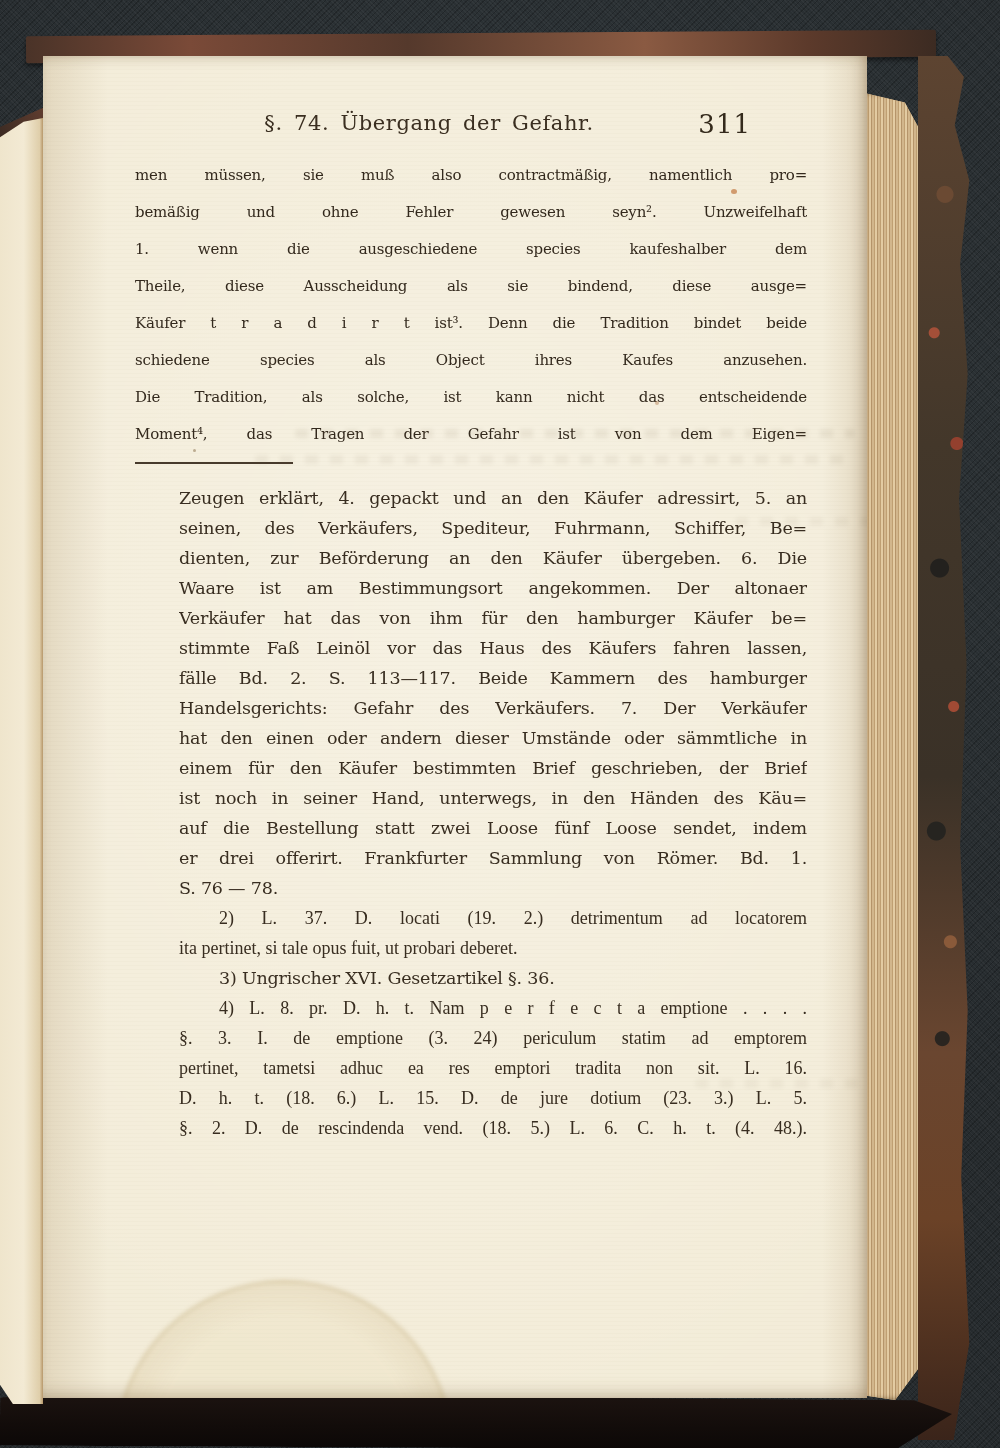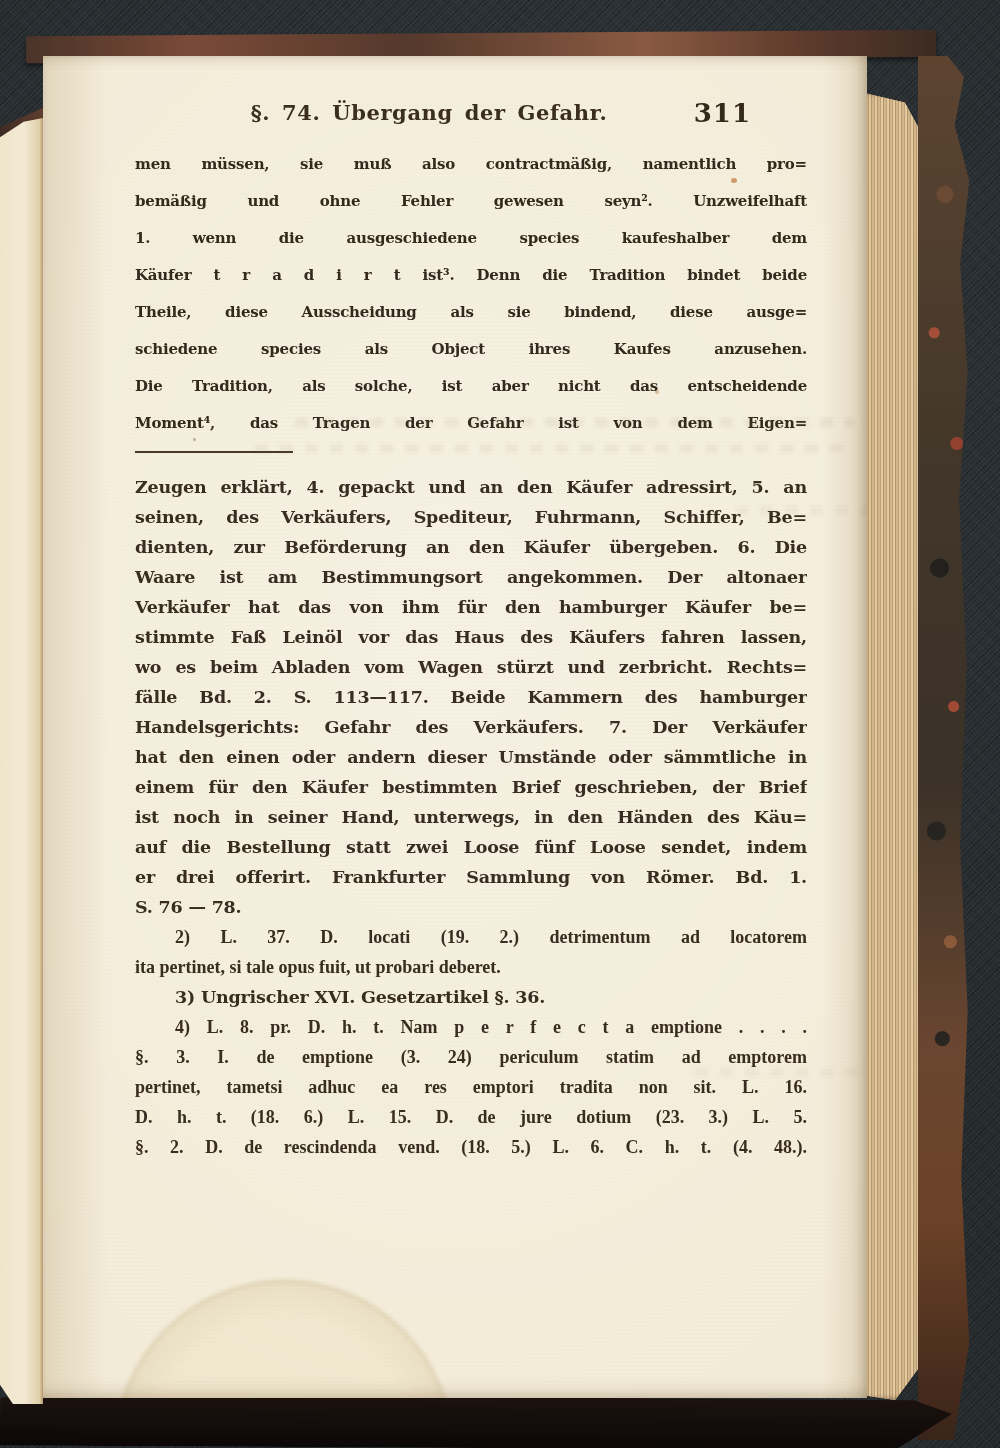--- a/index.html
+++ b/index.html
@@ -67,42 +67,42 @@
     background-color:#f3ecd8;
     background-image:
       repeating-linear-gradient(0deg, rgba(120,100,60,0.025) 0 1px, transparent 1px 4px),
       linear-gradient(90deg, rgba(160,130,80,.20), transparent 65px),
       linear-gradient(270deg, rgba(150,115,65,.18), transparent 45px),
       radial-gradient(110% 90% at 50% 42%, rgba(255,255,255,.28), transparent 75%);
     box-shadow:inset -12px 0 16px -10px rgba(110,80,45,.4), inset 0 -14px 18px -12px rgba(110,80,45,.35), inset 0 10px 14px -10px rgba(110,80,45,.3);
     overflow:hidden;
     color:#33291d;
   }
-  .content{position:absolute;left:92px;top:4px;width:672px;height:100%;font-weight:bold;}
+  .content{position:absolute;left:92px;top:15px;width:672px;height:100%;}
 
   .header-row{position:absolute;left:0;top:40px;width:100%;height:32px;}
   .heading{
     position:absolute;left:calc(50% - 42px);transform:translateX(-50%);
     font-size:21px;letter-spacing:.6px;word-spacing:4px;white-space:nowrap;color:#3a2e20;
   }
   .folio{position:absolute;right:56px;top:-2px;font-size:26px;letter-spacing:1px;color:#342a1c;}
 
   .main-text{position:absolute;left:0;top:86px;width:100%;}
   .bline{
     height:37px;line-height:37px;font-size:15px;letter-spacing:-.2px;
     overflow:hidden;white-space:nowrap;color:#33291d;
   }
   .just{text-align:justify;text-align-last:justify;white-space:normal;}
 
   .separator{position:absolute;left:0;top:391px;width:158px;height:2px;background:#473a2b;}
 
   .footnotes{position:absolute;left:0;top:412px;width:100%;}
   .fline{
     height:30px;line-height:30px;font-size:17.5px;letter-spacing:-.2px;
-    overflow:hidden;color:#382d20;
+    overflow:hidden;color:#382d20;margin-left:44px;
   }
   .latin{font-family:"Liberation Serif", serif;font-size:18px;letter-spacing:0;}
   .indent{text-indent:40px;}
 
   
   .ghost{
     position:absolute;height:9px;border-radius:4px;
     background:repeating-linear-gradient(90deg, rgba(120,104,78,.55) 0 13px, transparent 13px 25px);
     filter:blur(2px);opacity:.16;pointer-events:none;
   }
@@ -135,37 +135,36 @@
 
     <div class="header-row">
       <div class="heading">§. 74.  Übergang der Gefahr.</div>
       <div class="folio">311</div>
     </div>
 
     <div class="main-text">
       <div class="bline just">men müssen, sie muß also contractmäßig, namentlich pro=</div>
       <div class="bline just">bemäßig und ohne Fehler gewesen seyn². Unzweifelhaft</div>
       <div class="bline just">1. wenn die ausgeschiedene species kaufeshalber dem</div>
+      <div class="bline just">Theile, diese Ausscheidung als sie bindend, diese ausge=</div>
       <div class="bline just">Käufer t r a d i r t ist³. Denn die Tradition bindet beide</div>
-      <div class="bline just">Theile, diese Ausscheidung als sie bindend, diese ausge=</div>
       <div class="bline just">schiedene species als Object ihres Kaufes anzusehen.</div>
-      <div class="bline just">Die Tradition, als solche, ist aber nicht das entscheidende</div>
+      <div class="bline just">Die Tradition, als solche, ist kann nicht das entscheidende</div>
       <div class="bline just">Moment⁴, das Tragen der Gefahr ist von dem Eigen=</div>
     </div>
 
     <div class="separator"></div>
 
     <div class="footnotes">
       <div class="fline just">Zeugen erklärt, 4. gepackt und an den Käufer adressirt, 5. an</div>
       <div class="fline just">seinen, des Verkäufers, Spediteur, Fuhrmann, Schiffer, Be=</div>
       <div class="fline just">dienten, zur Beförderung an den Käufer übergeben. 6. Die</div>
       <div class="fline just">Waare ist am Bestimmungsort angekommen. Der altonaer</div>
       <div class="fline just">Verkäufer hat das von ihm für den hamburger Käufer be=</div>
       <div class="fline just">stimmte Faß Leinöl vor das Haus des Käufers fahren lassen,</div>
-      <div class="fline just">wo es beim Abladen vom Wagen stürzt und zerbricht. Rechts=</div>
       <div class="fline just">fälle Bd. 2. S. 113—117. Beide Kammern des hamburger</div>
       <div class="fline just">Handelsgerichts: Gefahr des Verkäufers. 7. Der Verkäufer</div>
       <div class="fline just">hat den einen oder andern dieser Umstände oder sämmtliche in</div>
       <div class="fline just">einem für den Käufer bestimmten Brief geschrieben, der Brief</div>
       <div class="fline just">ist noch in seiner Hand, unterwegs, in den Händen des Käu=</div>
       <div class="fline just">auf die Bestellung statt zwei Loose fünf Loose sendet, indem</div>
       <div class="fline just">er drei offerirt. Frankfurter Sammlung von Römer. Bd. 1.</div>
       <div class="fline">S. 76 — 78.</div>
       <div class="fline latin just indent">2) L. 37. D. locati (19. 2.) detrimentum ad locatorem</div>
       <div class="fline latin">ita pertinet, si tale opus fuit, ut probari deberet.</div>

